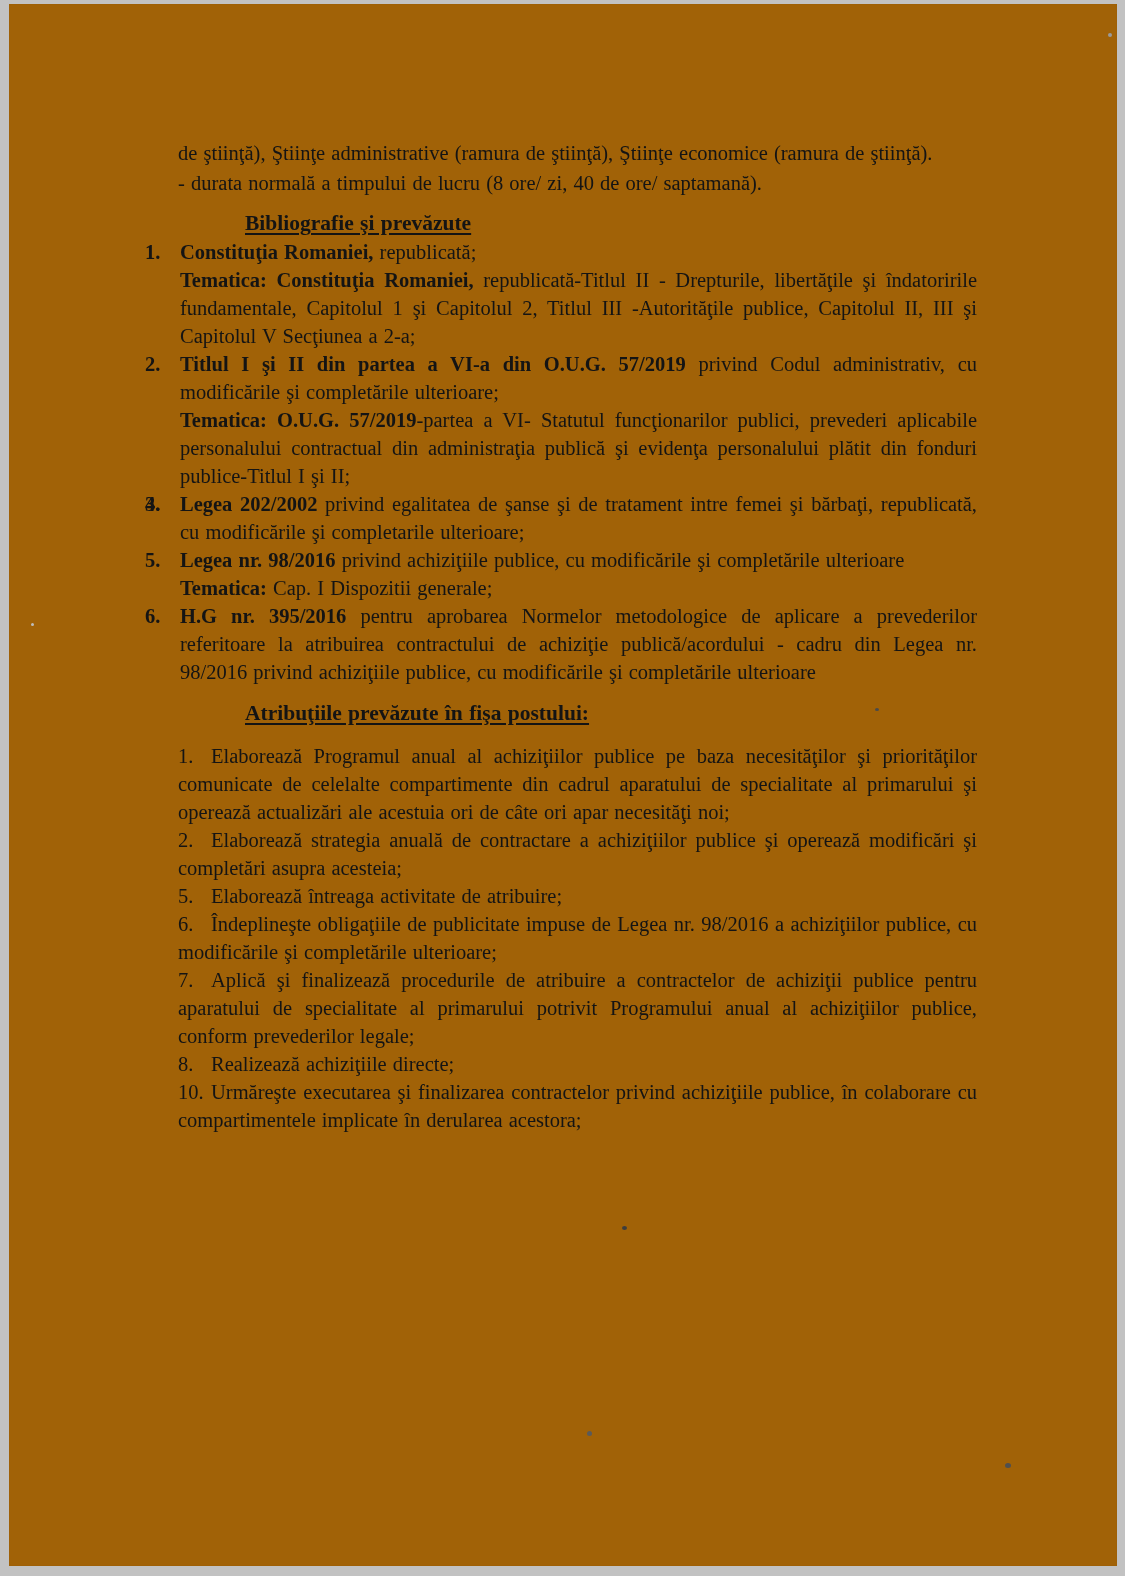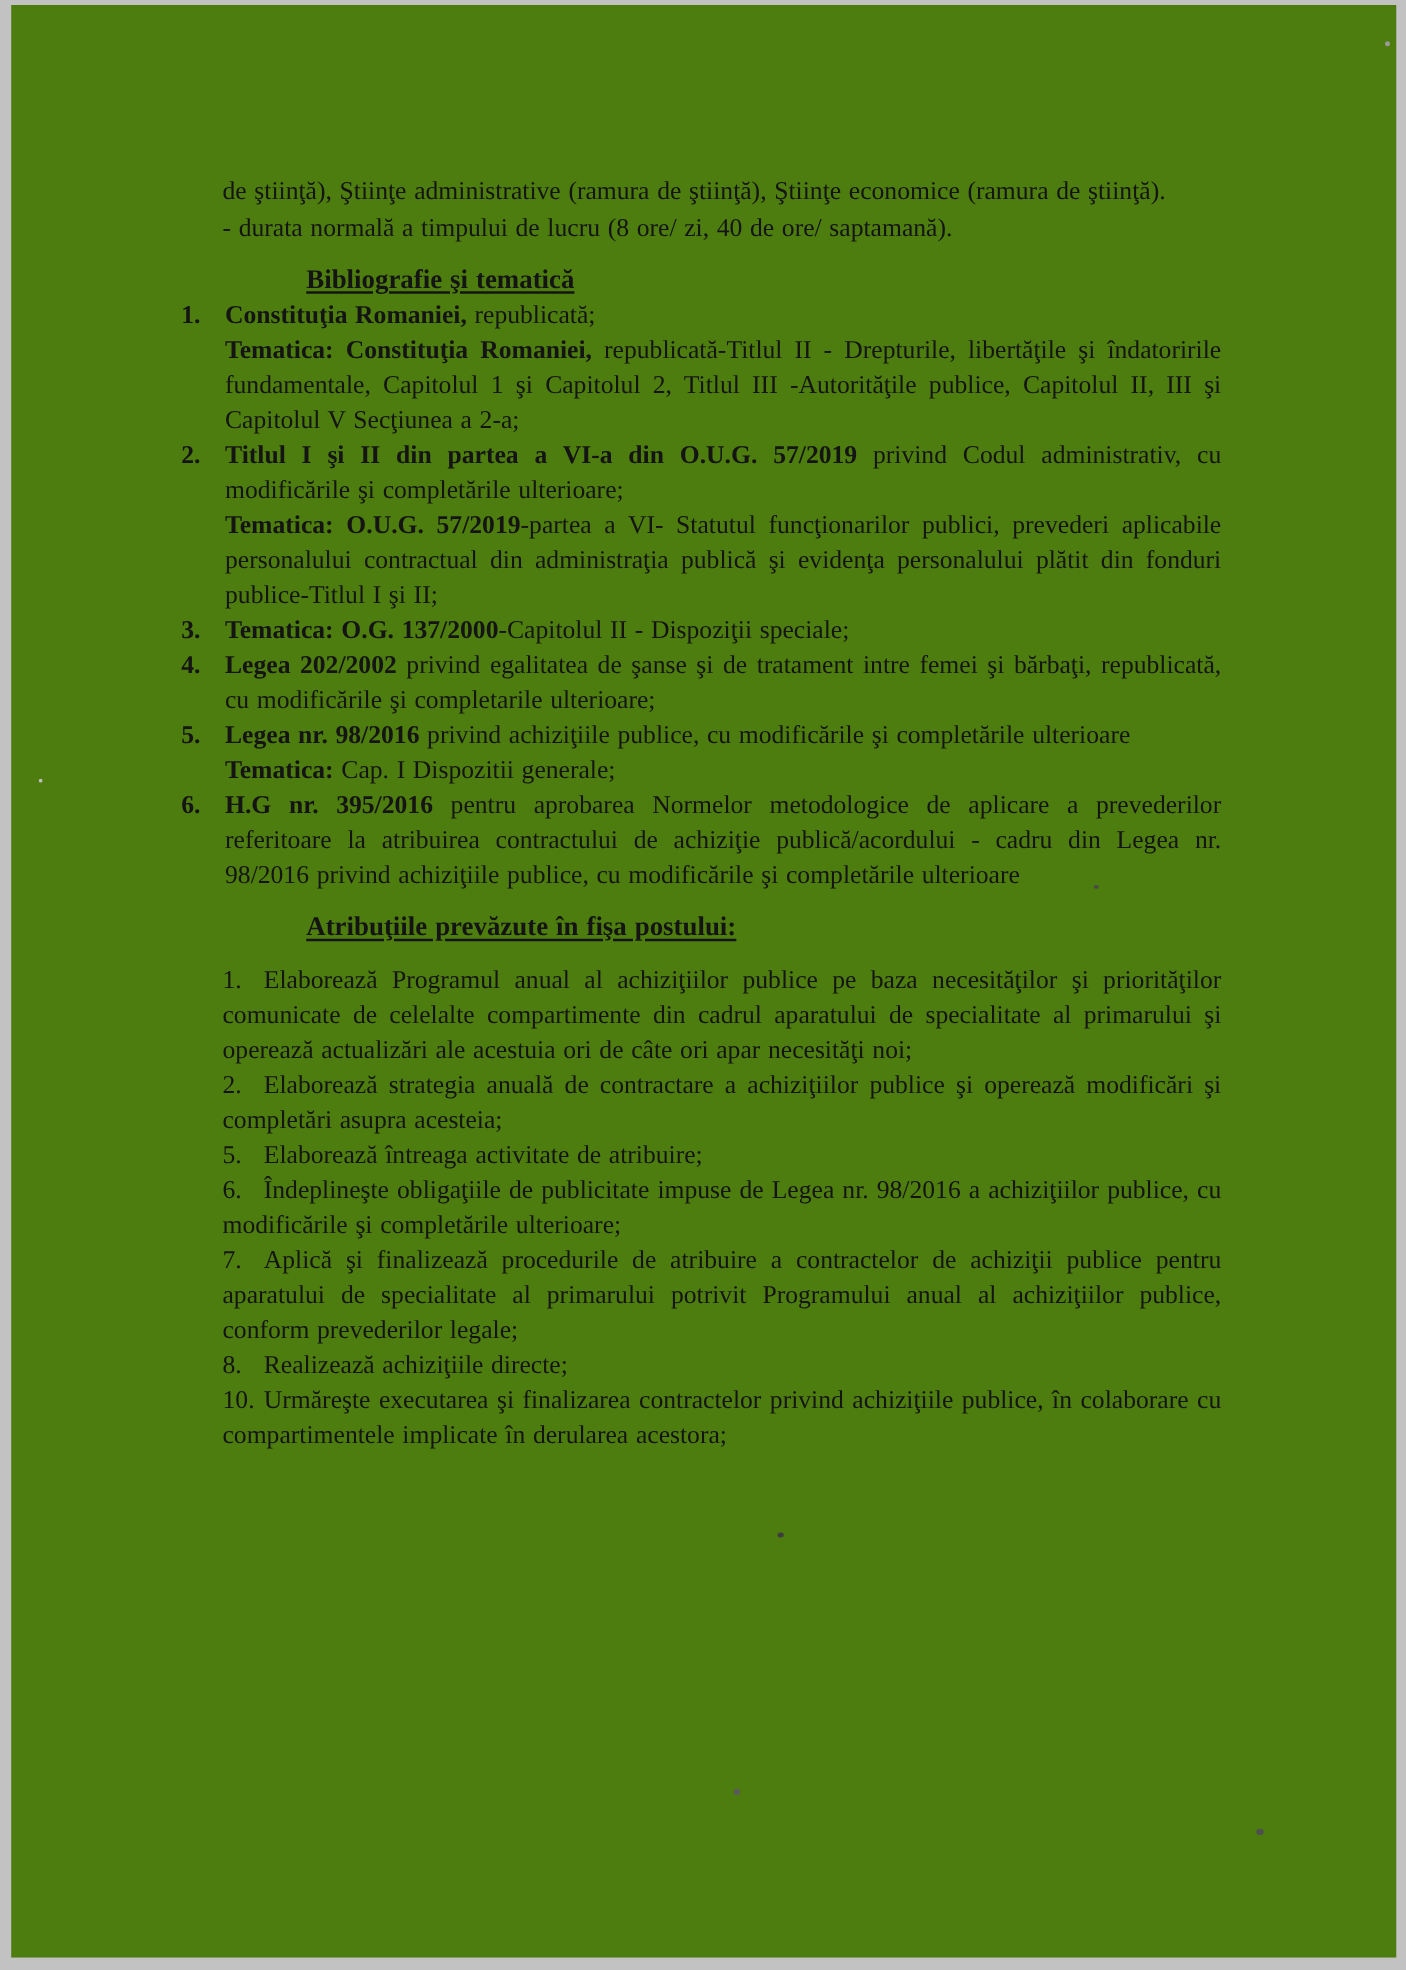--- a/index.html
+++ b/index.html
@@ -10,21 +10,21 @@
     background: #c2c2c2;
     overflow: hidden;
     font-family: "Liberation Serif", "DejaVu Serif", serif;
   }
   .page {
     position: absolute;
     left: 9px;
     top: 4px;
     right: 8px;
     bottom: 10px;
-    background: #4d7c0f;
+    background: #a16207;
     box-shadow: inset 0 0 2px rgba(0,0,0,0.05);
   }
   .content {
     position: absolute;
     left: 136px;
     top: 134px;
     width: 832px;
     color: #141414;
     font-size: 20.5px;
     word-spacing: 1px;
@@ -92,36 +92,35 @@
 </style>
 </head>
 <body>
 
 <div class="page">
   <div class="content">
 
     <p class="intro">de ştiinţă), Ştiinţe administrative (ramura de ştiinţă), Ştiinţe economice (ramura de ştiinţă).</p>
     <p class="intro2">- durata normală a timpului de lucru (8 ore/ zi, 40 de ore/ saptamană).</p>
 
-    <div class="sec-heading">Bibliografie şi tematică</div>
+    <div class="sec-heading">Bibliografie şi prevăzute</div>
 
     <ol class="biblio">
       <li>
         <span class="bnum">1.</span>
         <p><b>Constituţia Romaniei,</b><span> republicată;</span></p>
         <p><b>Tematica: Constituţia Romaniei,</b><span> republicată-Titlul II - Drepturile, libertăţile şi îndatoririle fundamentale, Capitolul 1 şi Capitolul 2, Titlul III -Autorităţile publice, Capitolul II, III şi Capitolul V Secţiunea a 2-a;</span></p>
       </li>
       <li>
         <span class="bnum">2.</span>
         <p><b>Titlul I şi II din partea a VI-a din O.U.G. 57/2019</b><span> privind Codul administrativ, cu modificările şi completările ulterioare;</span></p>
         <p><b>Tematica: O.U.G. 57/2019</b><span>-partea a VI- Statutul funcţionarilor publici, prevederi aplicabile personalului contractual din administraţia publică şi evidenţa personalului plătit din fonduri publice-Titlul I şi II;</span></p>
       </li>
       <li>
         <span class="bnum">3.</span>
-        <p><b>Tematica: O.G. 137/2000</b><span>-Capitolul II - Dispoziţii speciale;</span></p>
       </li>
       <li>
         <span class="bnum">4.</span>
         <p><b>Legea 202/2002</b><span> privind egalitatea de şanse şi de tratament intre femei şi bărbaţi, republicată, cu modificările şi completarile ulterioare;</span></p>
       </li>
       <li>
         <span class="bnum">5.</span>
         <p><b>Legea nr. 98/2016</b><span> privind achiziţiile publice, cu modificările şi completările ulterioare</span></p>
         <p><b>Tematica:</b><span> Cap. I Dispozitii generale;</span></p>
       </li>

